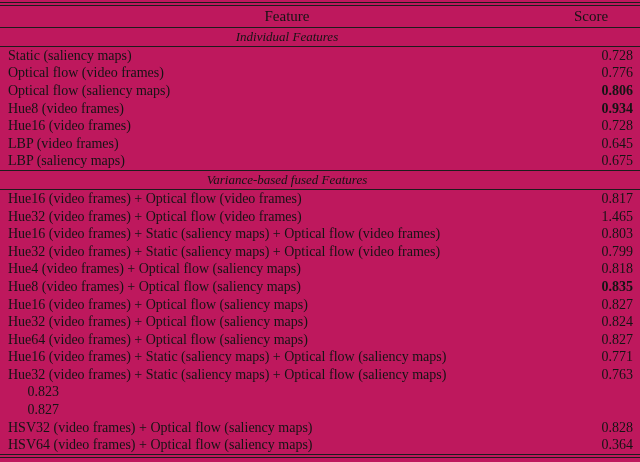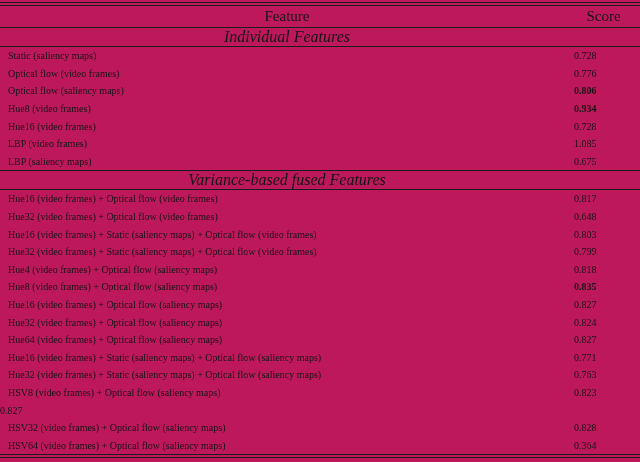--- a/index.html
+++ b/index.html
@@ -29,51 +29,52 @@
     align-items: center;
     height: 21px;
     font-size: 15px;
   }
   .hdr-feature {
     flex: 1;
     text-align: center;
   }
   .hdr-score {
     width: 66px;
-    text-align: center;
+    text-align: left;
     padding-right: 7px;
   }
   .section-title-row {
     display: flex;
     align-items: center;
     height: 18px;
-    font-size: 16px;
+    font-size: 13px;
     font-style: italic;
   }
   .section-title-text {
     flex: 1;
     text-align: center;
   }
   .section-title-spacer {
     width: 66px;
   }
   .data-row {
     display: flex;
     align-items: center;
     height: 17.6px;
-    font-size: 10px;
+    font-size: 14px;
     white-space: nowrap;
   }
   .cell-feature {
     flex: 1;
     padding-left: 8px;
     overflow: hidden;
   }
   .cell-score {
     width: 66px;
+    text-align: right;
     padding-right: 7px;
   }
   .bold-score {
     font-weight: 700;
   }
 </style>
 </head>
 <body>
 
 <div class="page">
@@ -107,39 +108,39 @@
       <div class="data-row">
         <div class="cell-feature">Hue8 (video frames)</div>
         <div class="cell-score bold-score">0.934</div>
       </div>
       <div class="data-row">
         <div class="cell-feature">Hue16 (video frames)</div>
         <div class="cell-score">0.728</div>
       </div>
       <div class="data-row">
         <div class="cell-feature">LBP (video frames)</div>
-        <div class="cell-score">1.085</div>
+        <div class="cell-score">0.645</div>
       </div>
       <div class="data-row">
         <div class="cell-feature">LBP (saliency maps)</div>
         <div class="cell-score">0.675</div>
       </div>
       <div class="rule"></div>
       <div class="section-title-row">
         <div class="section-title-text">Variance-based fused Features</div>
         <div class="section-title-spacer"></div>
       </div>
       <div class="rule"></div>
       <div class="data-row">
         <div class="cell-feature">Hue16 (video frames) + Optical flow (video frames)</div>
         <div class="cell-score">0.817</div>
       </div>
       <div class="data-row">
         <div class="cell-feature">Hue32 (video frames) + Optical flow (video frames)</div>
-        <div class="cell-score">0.648</div>
+        <div class="cell-score">1.465</div>
       </div>
       <div class="data-row">
         <div class="cell-feature">Hue16 (video frames) + Static (saliency maps) + Optical flow (video frames)</div>
         <div class="cell-score">0.803</div>
       </div>
       <div class="data-row">
         <div class="cell-feature">Hue32 (video frames) + Static (saliency maps) + Optical flow (video frames)</div>
         <div class="cell-score">0.799</div>
       </div>
       <div class="data-row">
@@ -164,21 +165,20 @@
       </div>
       <div class="data-row">
         <div class="cell-feature">Hue16 (video frames) + Static (saliency maps) + Optical flow (saliency maps)</div>
         <div class="cell-score">0.771</div>
       </div>
       <div class="data-row">
         <div class="cell-feature">Hue32 (video frames) + Static (saliency maps) + Optical flow (saliency maps)</div>
         <div class="cell-score">0.763</div>
       </div>
       <div class="data-row">
-        <div class="cell-feature">HSV8 (video frames) + Optical flow (saliency maps)</div>
         <div class="cell-score">0.823</div>
       </div>
       <div class="data-row">
         <div class="cell-score">0.827</div>
       </div>
       <div class="data-row">
         <div class="cell-feature">HSV32 (video frames) + Optical flow (saliency maps)</div>
         <div class="cell-score">0.828</div>
       </div>
       <div class="data-row">

